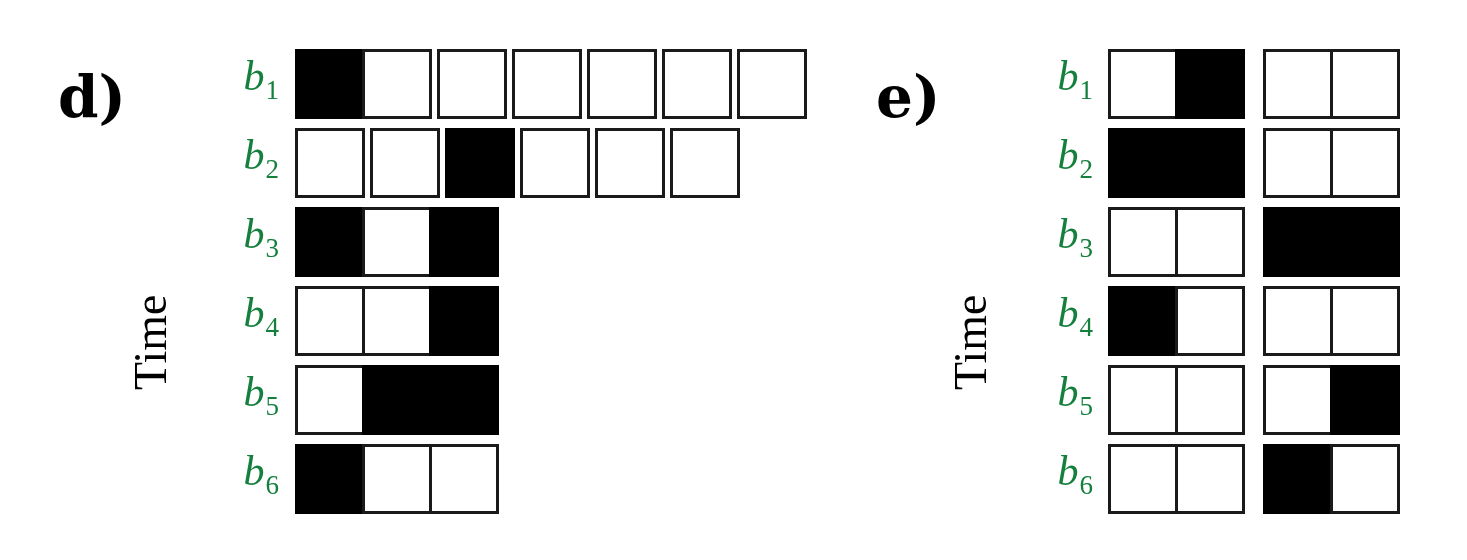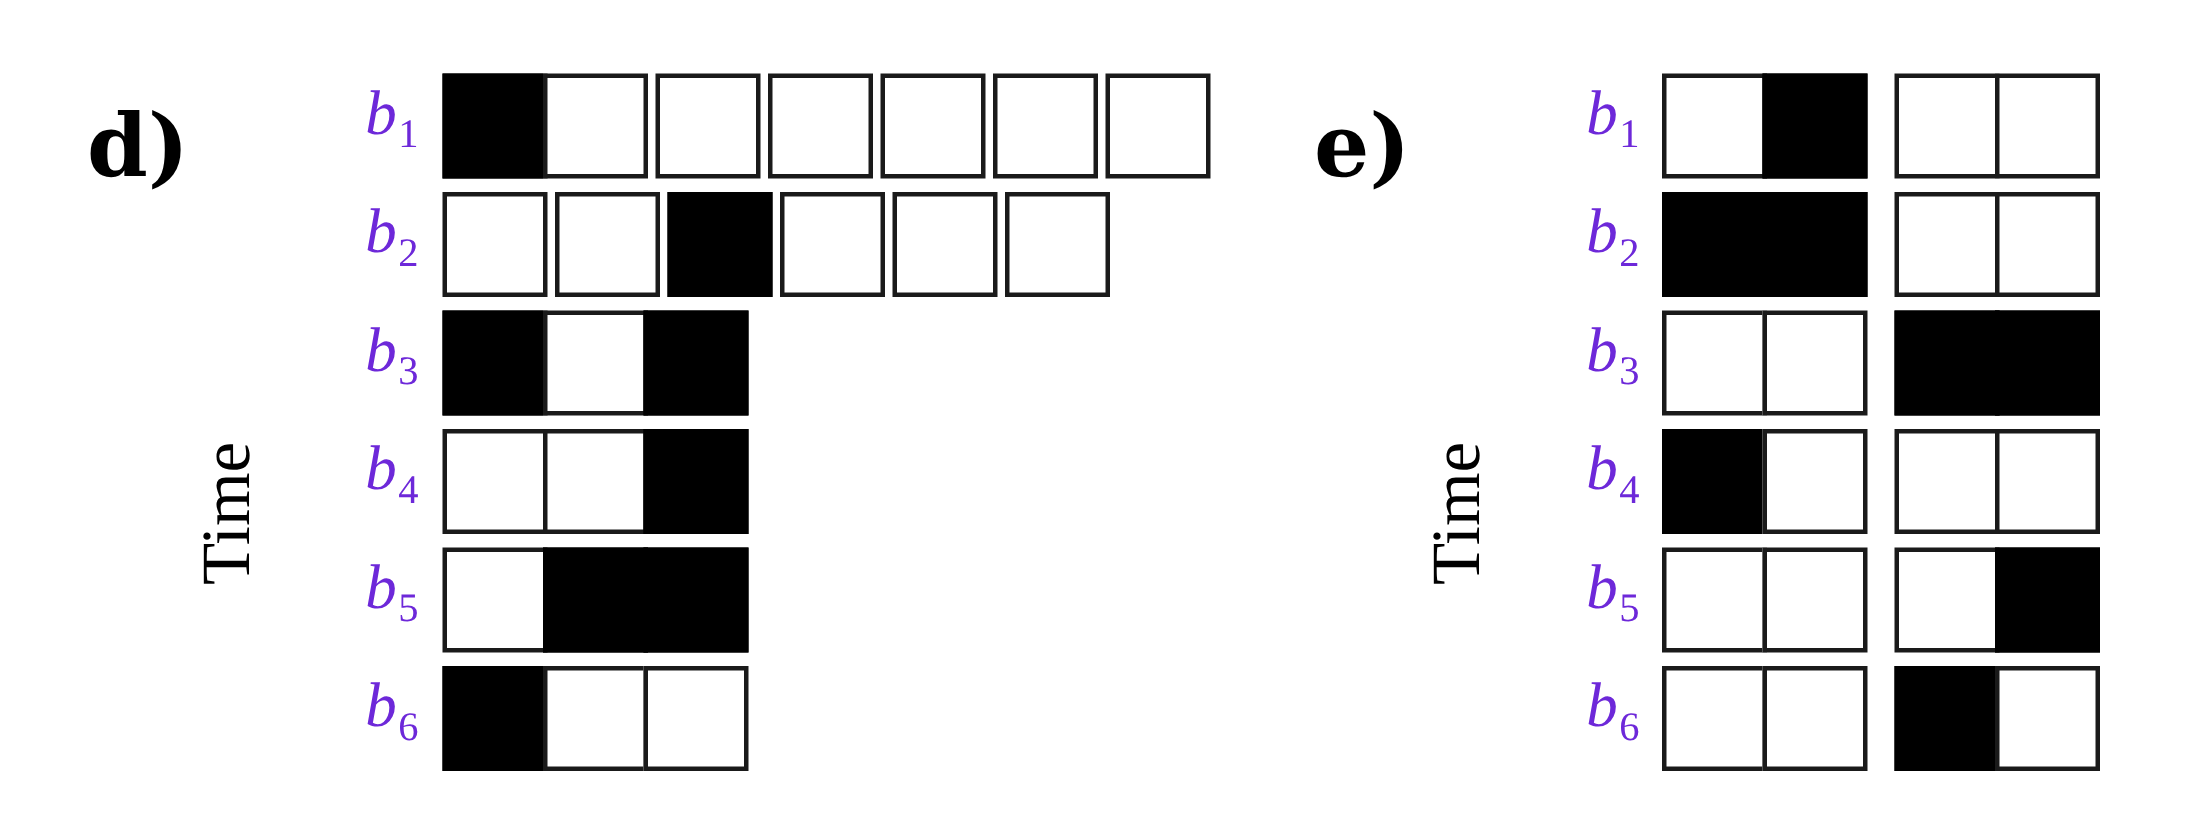--- a/index.html
+++ b/index.html
@@ -43,21 +43,21 @@
     transform: rotate(-90deg);
   }
 
   
   .row-label {
     position: absolute;
     font-family: "Liberation Serif", "DejaVu Serif", serif;
     font-style: italic;
     font-size: 42px;
     line-height: 1;
-    color: #6d28d9;
+    color: #15803d;
     white-space: nowrap;
     text-align: right;
   }
   .row-label .sub {
     font-style: normal;
     font-size: 27px;
     vertical-align: baseline;
     position: relative;
     top: 9px;
     left: 1px;

